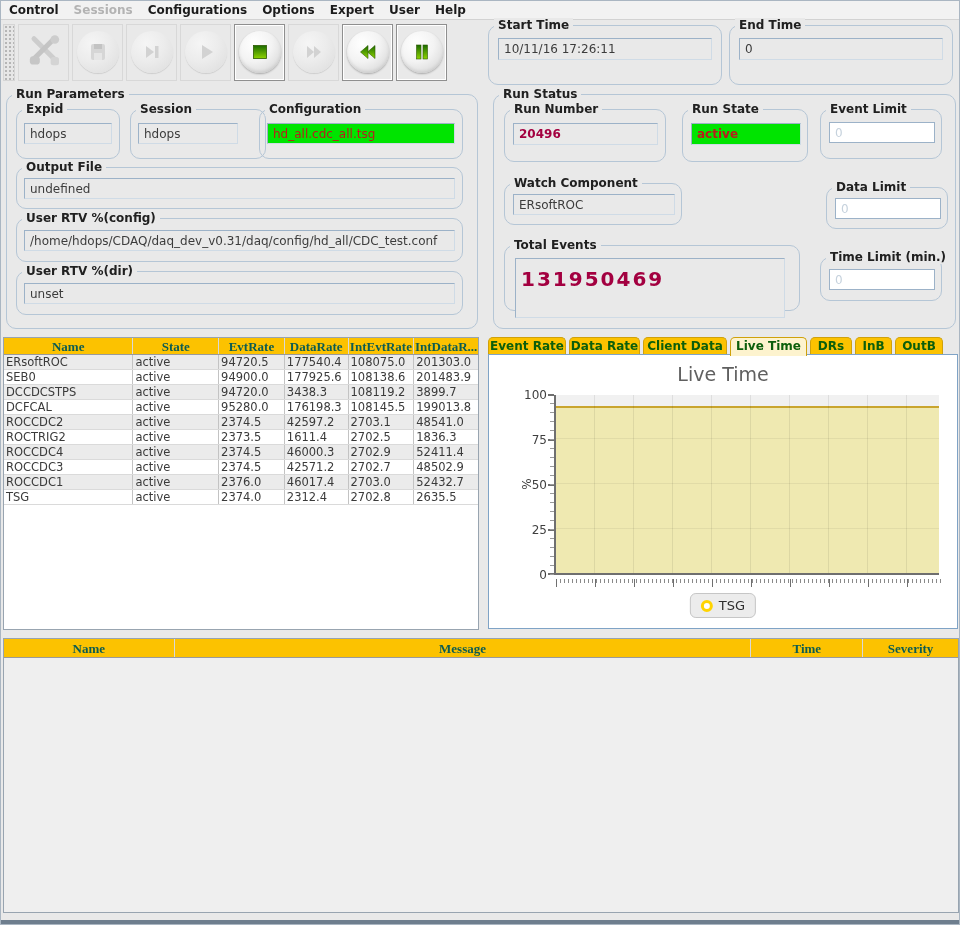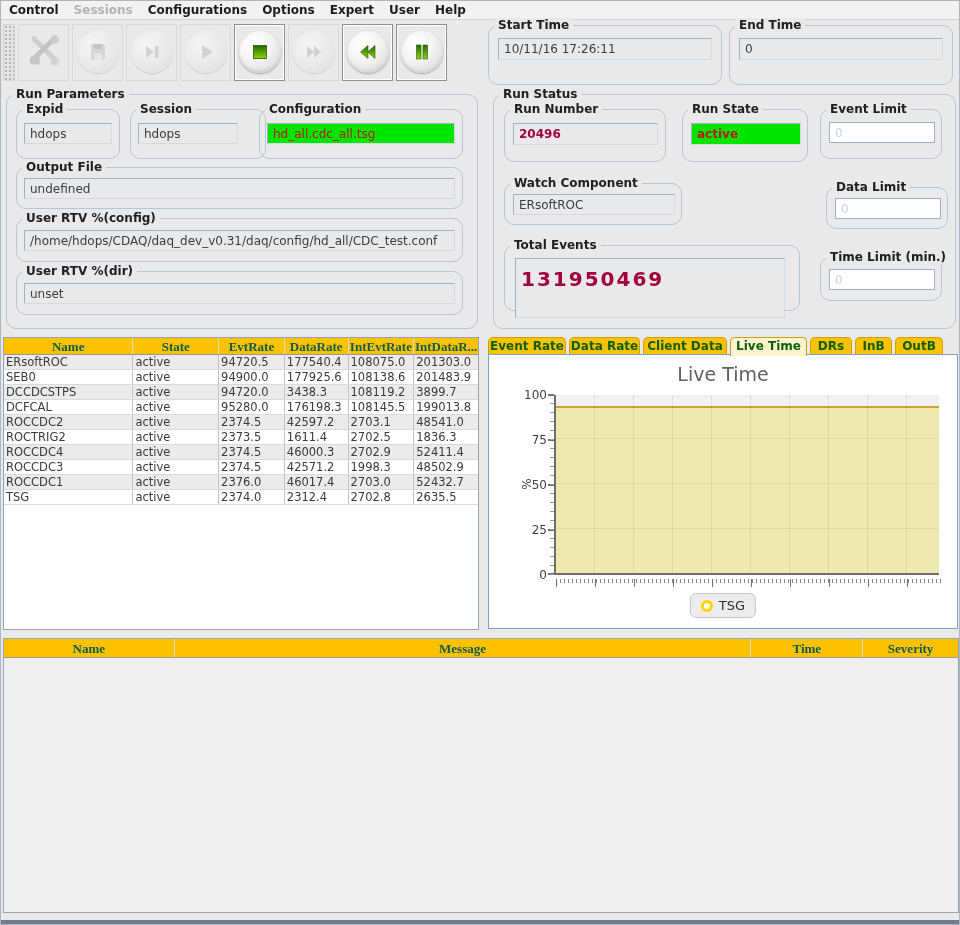--- a/index.html
+++ b/index.html
@@ -359,21 +359,21 @@
           <div class="tcell c2">2374.5</div>
           <div class="tcell c3">46000.3</div>
           <div class="tcell c4">2702.9</div>
           <div class="tcell c5">52411.4</div>
         </div>
         <div class="trow even">
           <div class="tcell c0">ROCCDC3</div>
           <div class="tcell c1">active</div>
           <div class="tcell c2">2374.5</div>
           <div class="tcell c3">42571.2</div>
-          <div class="tcell c4">1998.3</div>
+          <div class="tcell c4">2702.7</div>
           <div class="tcell c5">48502.9</div>
         </div>
         <div class="trow">
           <div class="tcell c0">ROCCDC1</div>
           <div class="tcell c1">active</div>
           <div class="tcell c2">2376.0</div>
           <div class="tcell c3">46017.4</div>
           <div class="tcell c4">2703.0</div>
           <div class="tcell c5">52432.7</div>
         </div>

